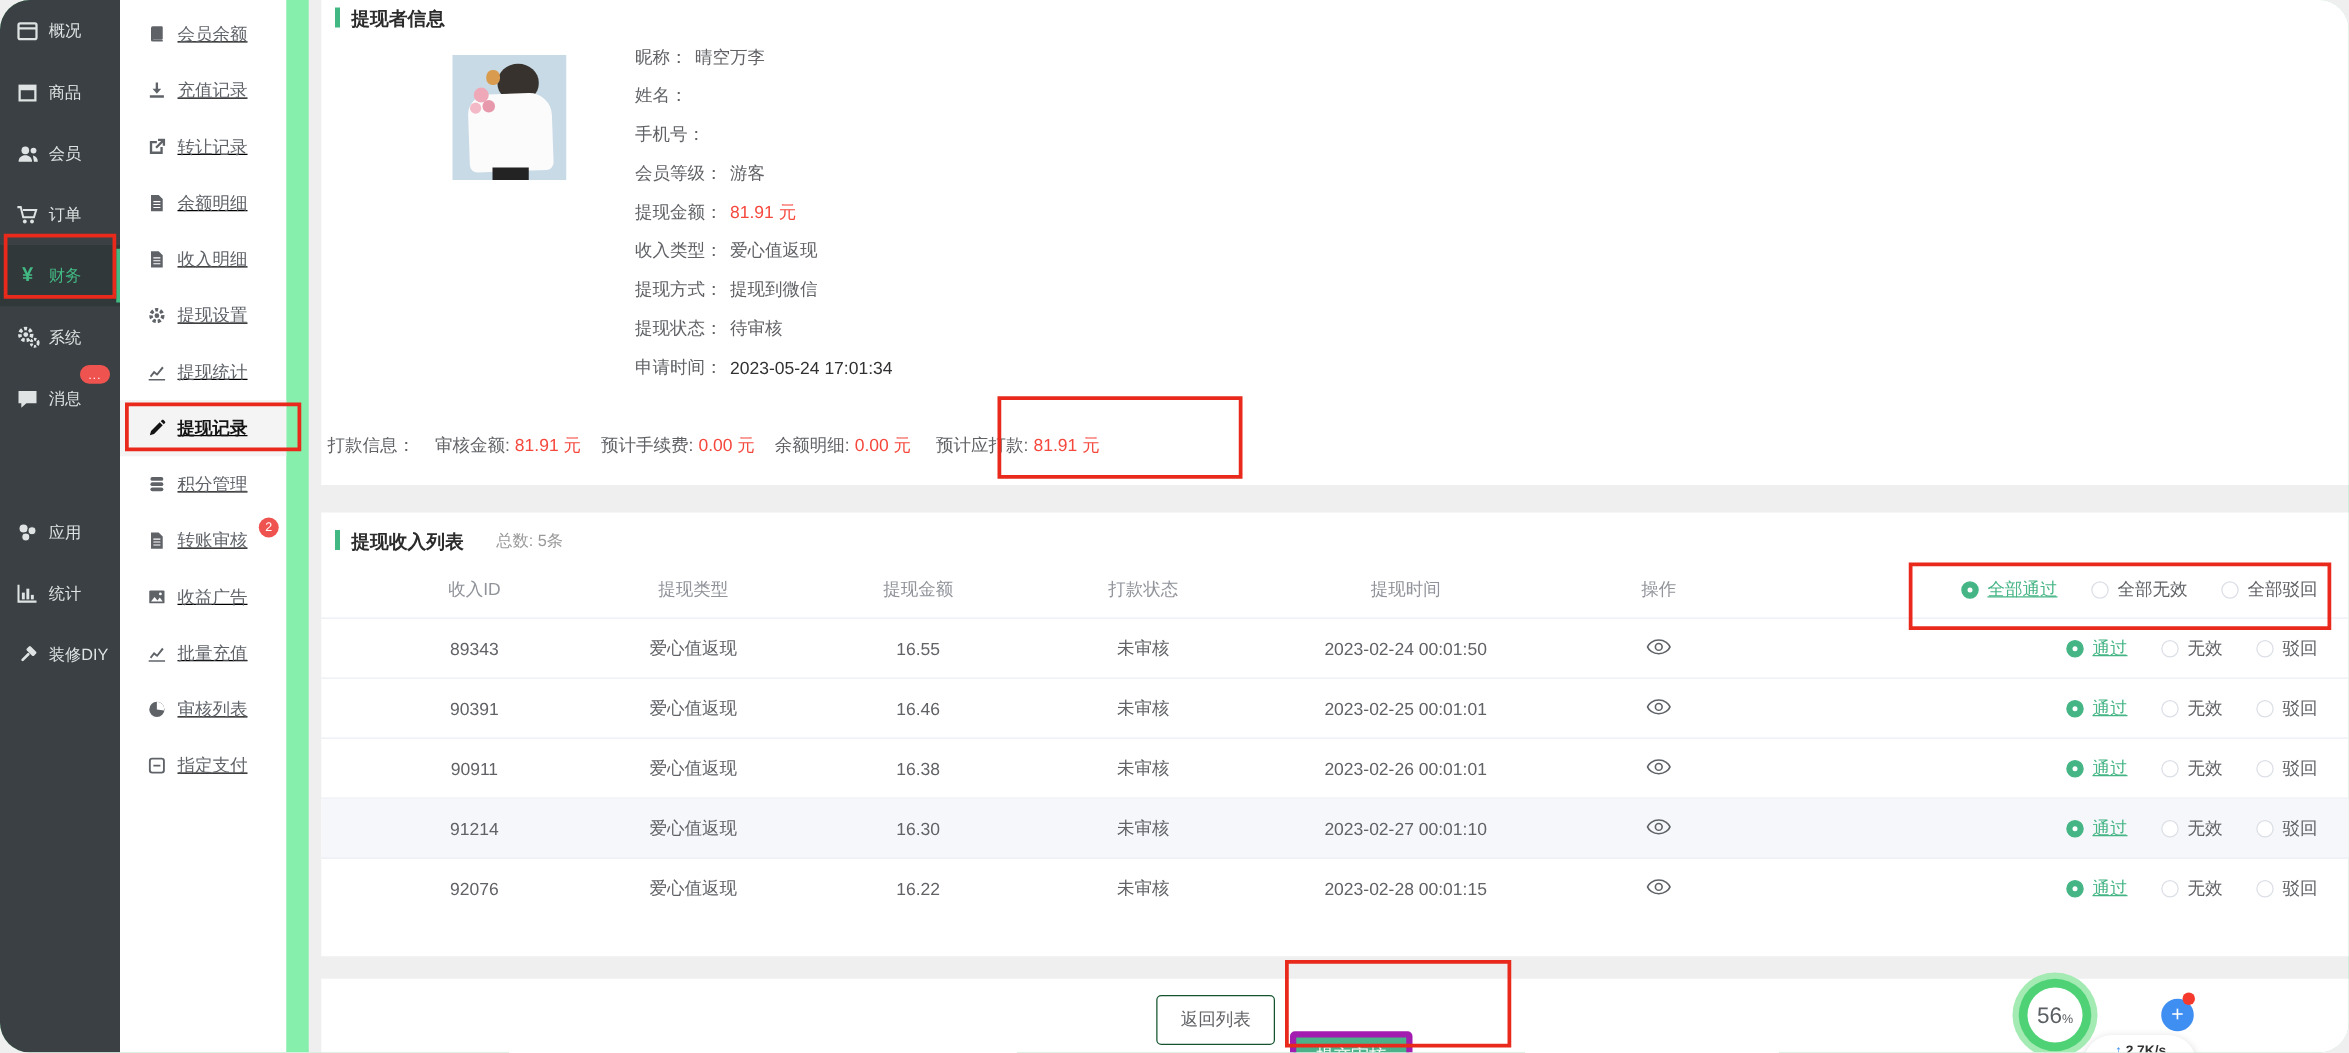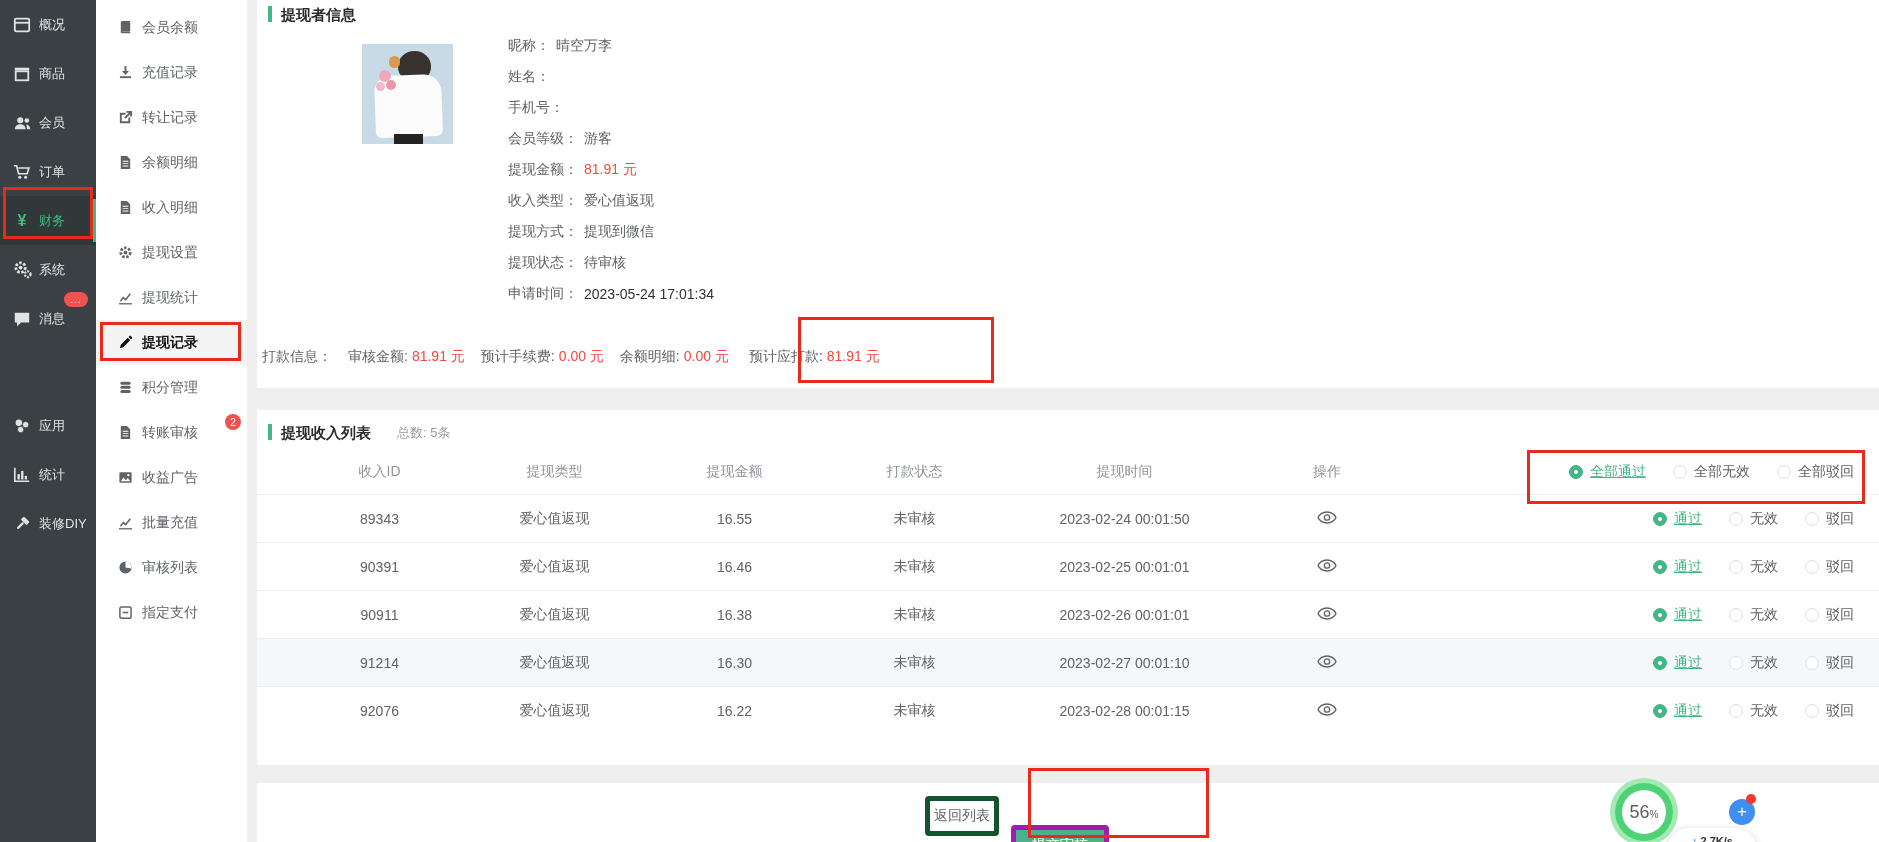--- a/index.html
+++ b/index.html
@@ -1,32 +1,32 @@
 <!DOCTYPE html>
 <html><head>
 <meta charset="utf-8">
 <style>
   * { margin:0; padding:0; box-sizing:border-box; }
   html,body { width:1879px; height:842px; }
   body { font-family:"Liberation Sans","DejaVu Sans",sans-serif; font-size:14px; background:#efefef; }
-  .app { position:relative; width:1879px; height:842px; overflow:hidden; background:#86efac; }
+  .app { position:relative; width:1879px; height:842px; overflow:hidden; background:#86efac;border-radius:24px; }
 
   
   .dark-sidebar { position:absolute; left:0; top:0; width:96px; height:842px; background:#3a4043; z-index:5; }
   .dk-item { position:relative; height:49px; display:flex; align-items:center; padding-left:12px; gap:7px; color:#dfe3e3; cursor:pointer; }
   .dk-item .ic { width:20px; height:20px; display:flex; align-items:center; justify-content:center; flex:none; }
   .dk-item .lb { font-size:13px; white-space:nowrap; }
   .dk-item.selected { background:#30383a; color:#42b983; }
   .dk-item.selected::after { content:""; position:absolute; right:0; top:3px; bottom:3px; width:3px; background:#42b983; }
   .dk-gap { height:58px; }
   .yen { font-size:16px; font-weight:bold; line-height:1; }
   .dk-badge { position:absolute; top:-2px; right:8px; min-width:24px; height:15px; border-radius:8px; background:#ef5350; color:#fff; font-size:9px; display:flex; align-items:center; justify-content:center; letter-spacing:1px; }
 
   
-  .sub-sidebar { position:absolute; left:96px; top:0; width:151px; height:842px; background:#fff; z-index:4; padding-top:5px; }
+  .sub-sidebar { position:absolute; left:96px; top:0; width:133px; height:842px; background:#fff; z-index:4; padding-top:5px;text-decoration:underline; }
   .sm-item { position:relative; height:45px; display:flex; align-items:center; padding-left:21px; gap:9px; color:#5f6368; cursor:pointer; }
   .sm-item .ic { width:16px; height:16px; display:flex; align-items:center; justify-content:center; flex:none; }
   .sm-item .lb { font-size:14px; white-space:nowrap; }
   .sm-item.selected { background:#f4f4f5; color:#141414; }
   .sm-item.selected .lb { font-weight:bold; }
   .sm-badge { position:absolute; top:4px; right:6px; width:16px; height:16px; border-radius:50%; background:#ef5350; color:#fff; font-size:10px; display:flex; align-items:center; justify-content:center; }
 
   
   .main { position:absolute; left:247px; right:0; top:0; bottom:0; background:#efefef; }
   .panel { position:absolute; left:10px; width:1622px; background:#fff; }
@@ -77,21 +77,21 @@
   .radio.checked { background:#45b585; border-color:#45b585; }
   .radio.checked::after { content:""; position:absolute; left:4px; top:4px; width:4px; height:4px; border-radius:50%; background:#fff; }
   .radio-item.on { color:#45b585; }
   .radio-item.on .rl { text-decoration:underline; }
   .eye { cursor:pointer; display:inline-flex; }
 
   
   .footer { position:absolute; left:10px; top:783px; width:1622px; height:59px; background:#fff; }
   .btn-group { position:absolute; left:668px; top:13px; display:flex; gap:12px; }
   .btn { height:40px; border-radius:4px; font-size:14px; display:flex; align-items:center; justify-content:center; cursor:pointer; }
-  .btn-plain { width:74px; background:#fff; border:5px solid #14532d; color:#606266; }
+  .btn-plain { width:95px; background:#fff; border:1px solid #14532d; color:#606266; }
   .btn-green { width:98px; background:#4cb189; border:5px solid #a21caf; color:#fff;margin-top:29px; }
 
   
   .ann { position:absolute; border:3px solid #e8291b; z-index:50; pointer-events:none; }
 
   
   .monitor { position:absolute; z-index:60; }
   .mon-pill { position:absolute; left:1667px; top:788px; width:90px; height:45px; background:#fff; border-radius:23px; box-shadow:0 2px 8px rgba(0,0,0,.18); padding:5px 6px 0 25px;margin-top:40px; }
   .mon-line { font-size:11px; color:#333; white-space:nowrap; line-height:16px; }
   .mon-up { color:#3d8ef0; font-weight:bold; }

